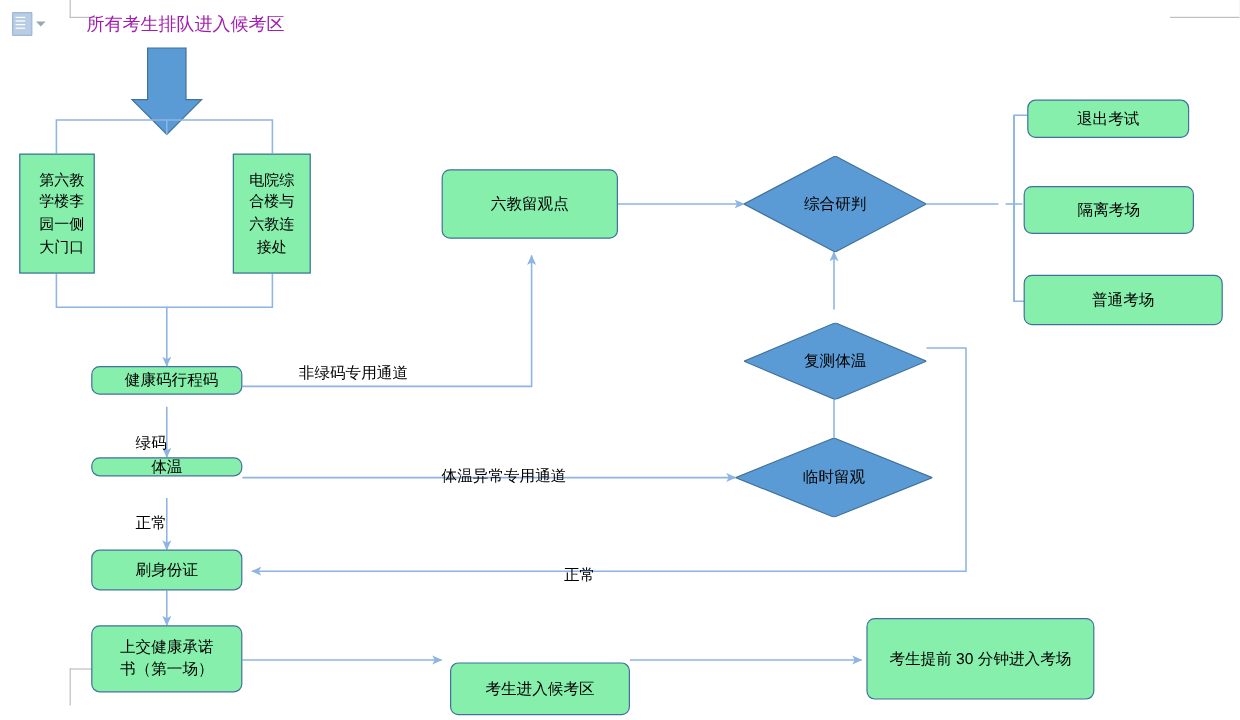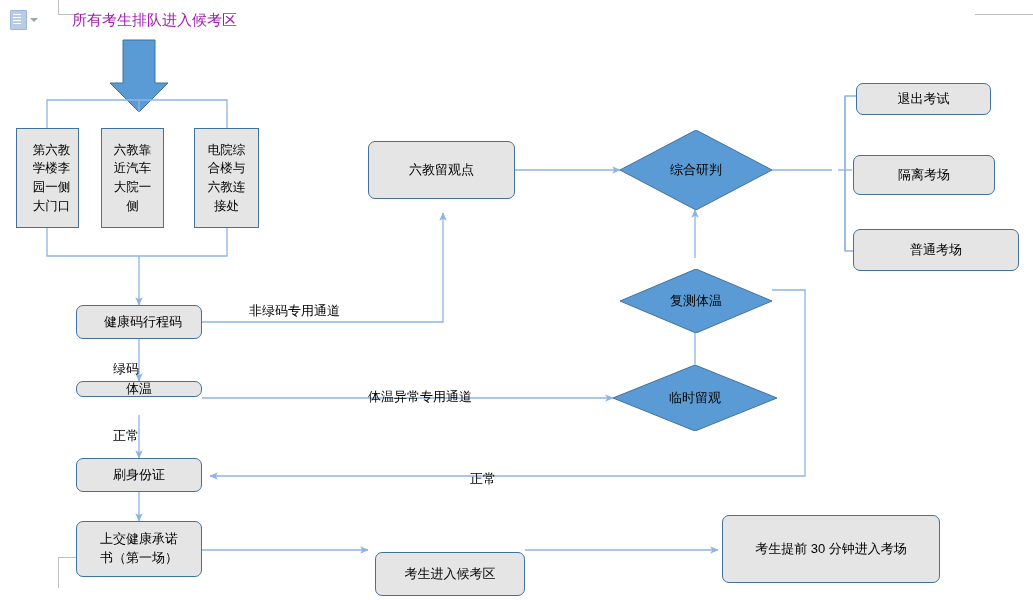--- a/index.html
+++ b/index.html
@@ -52,21 +52,21 @@
     border-top: 4px solid #9aa6b5;
   }
   .page-corner {
     position: absolute;
     border-color: #bfbfbf;
     border-style: solid;
   }
   
   .node {
     position: absolute;
-    background: #e5e5e5;
+    background: #86efac;
     border: 1px solid #41719c;
     color: #000000;
     display: flex;
     align-items: center;
     justify-content: center;
     text-align: center;
     font-size: 13px;
     line-height: 1.45;
     box-sizing: border-box;
     padding: 2px 4px;
@@ -180,42 +180,38 @@
       <path d="M845,96 L845,251"></path>
 
       <path d="M772,290 L805,290 L805,476 L210,476" marker-end="url(#ah)"></path>
     </g>
   </svg>
 
   <div class="node sharp tall" style="left:16px; top:128px; width:63px; height:100px;padding-left:12px;">第六教学楼李
 园一侧
 大门口</div>
 
-  <div class="node sharp tall" style="left:101px; top:128px; width:63px; height:100px;">六教靠
-近汽车
-大院一
-侧</div>
 
   <div class="node sharp tall" style="left:194px; top:128px; width:65px; height:100px;">电院综
 合楼与
 六教连
 接处</div>
 
-  <div class="node rounded" style="left:76px; top:305px; width:126px; height:34px;padding-left:12px;">健康码行程码</div>
+  <div class="node rounded" style="left:76px; top:305px; width:126px; height:24px;padding-left:12px;">健康码行程码</div>
 
   <div class="node rounded" style="left:76px; top:381px; width:126px; height:16px;">体温</div>
 
   <div class="node rounded" style="left:76px; top:458px; width:126px; height:34px;">刷身份证</div>
 
   <div class="node rounded" style="left:76px; top:521px; width:126px; height:56px;">上交健康承诺
 书（第一场）</div>
 
   <div class="node rounded" style="left:375px; top:552px; width:150px; height:44px;">考生进入候考区</div>
 
-  <div class="node rounded" style="left:722px; top:515px; width:218px; height:68px;">考生提前 30 分钟进入考场</div>
+  <div class="node rounded" style="left:722px; top:515px; width:190px; height:68px;">考生提前 30 分钟进入考场</div>
 
   <div class="node rounded" style="left:368px; top:141px; width:147px; height:58px;">六教留观点</div>
 
   <div class="node rounded" style="left:856px; top:83px; width:135px; height:32px;">退出考试</div>
 
   <div class="node rounded" style="left:853px; top:155px; width:142px; height:40px;">隔离考场</div>
 
   <div class="node rounded" style="left:853px; top:229px; width:166px; height:42px;">普通考场</div>
 
   <div class="diamond" style="left:620px; top:130px; width:152px; height:80px;">

